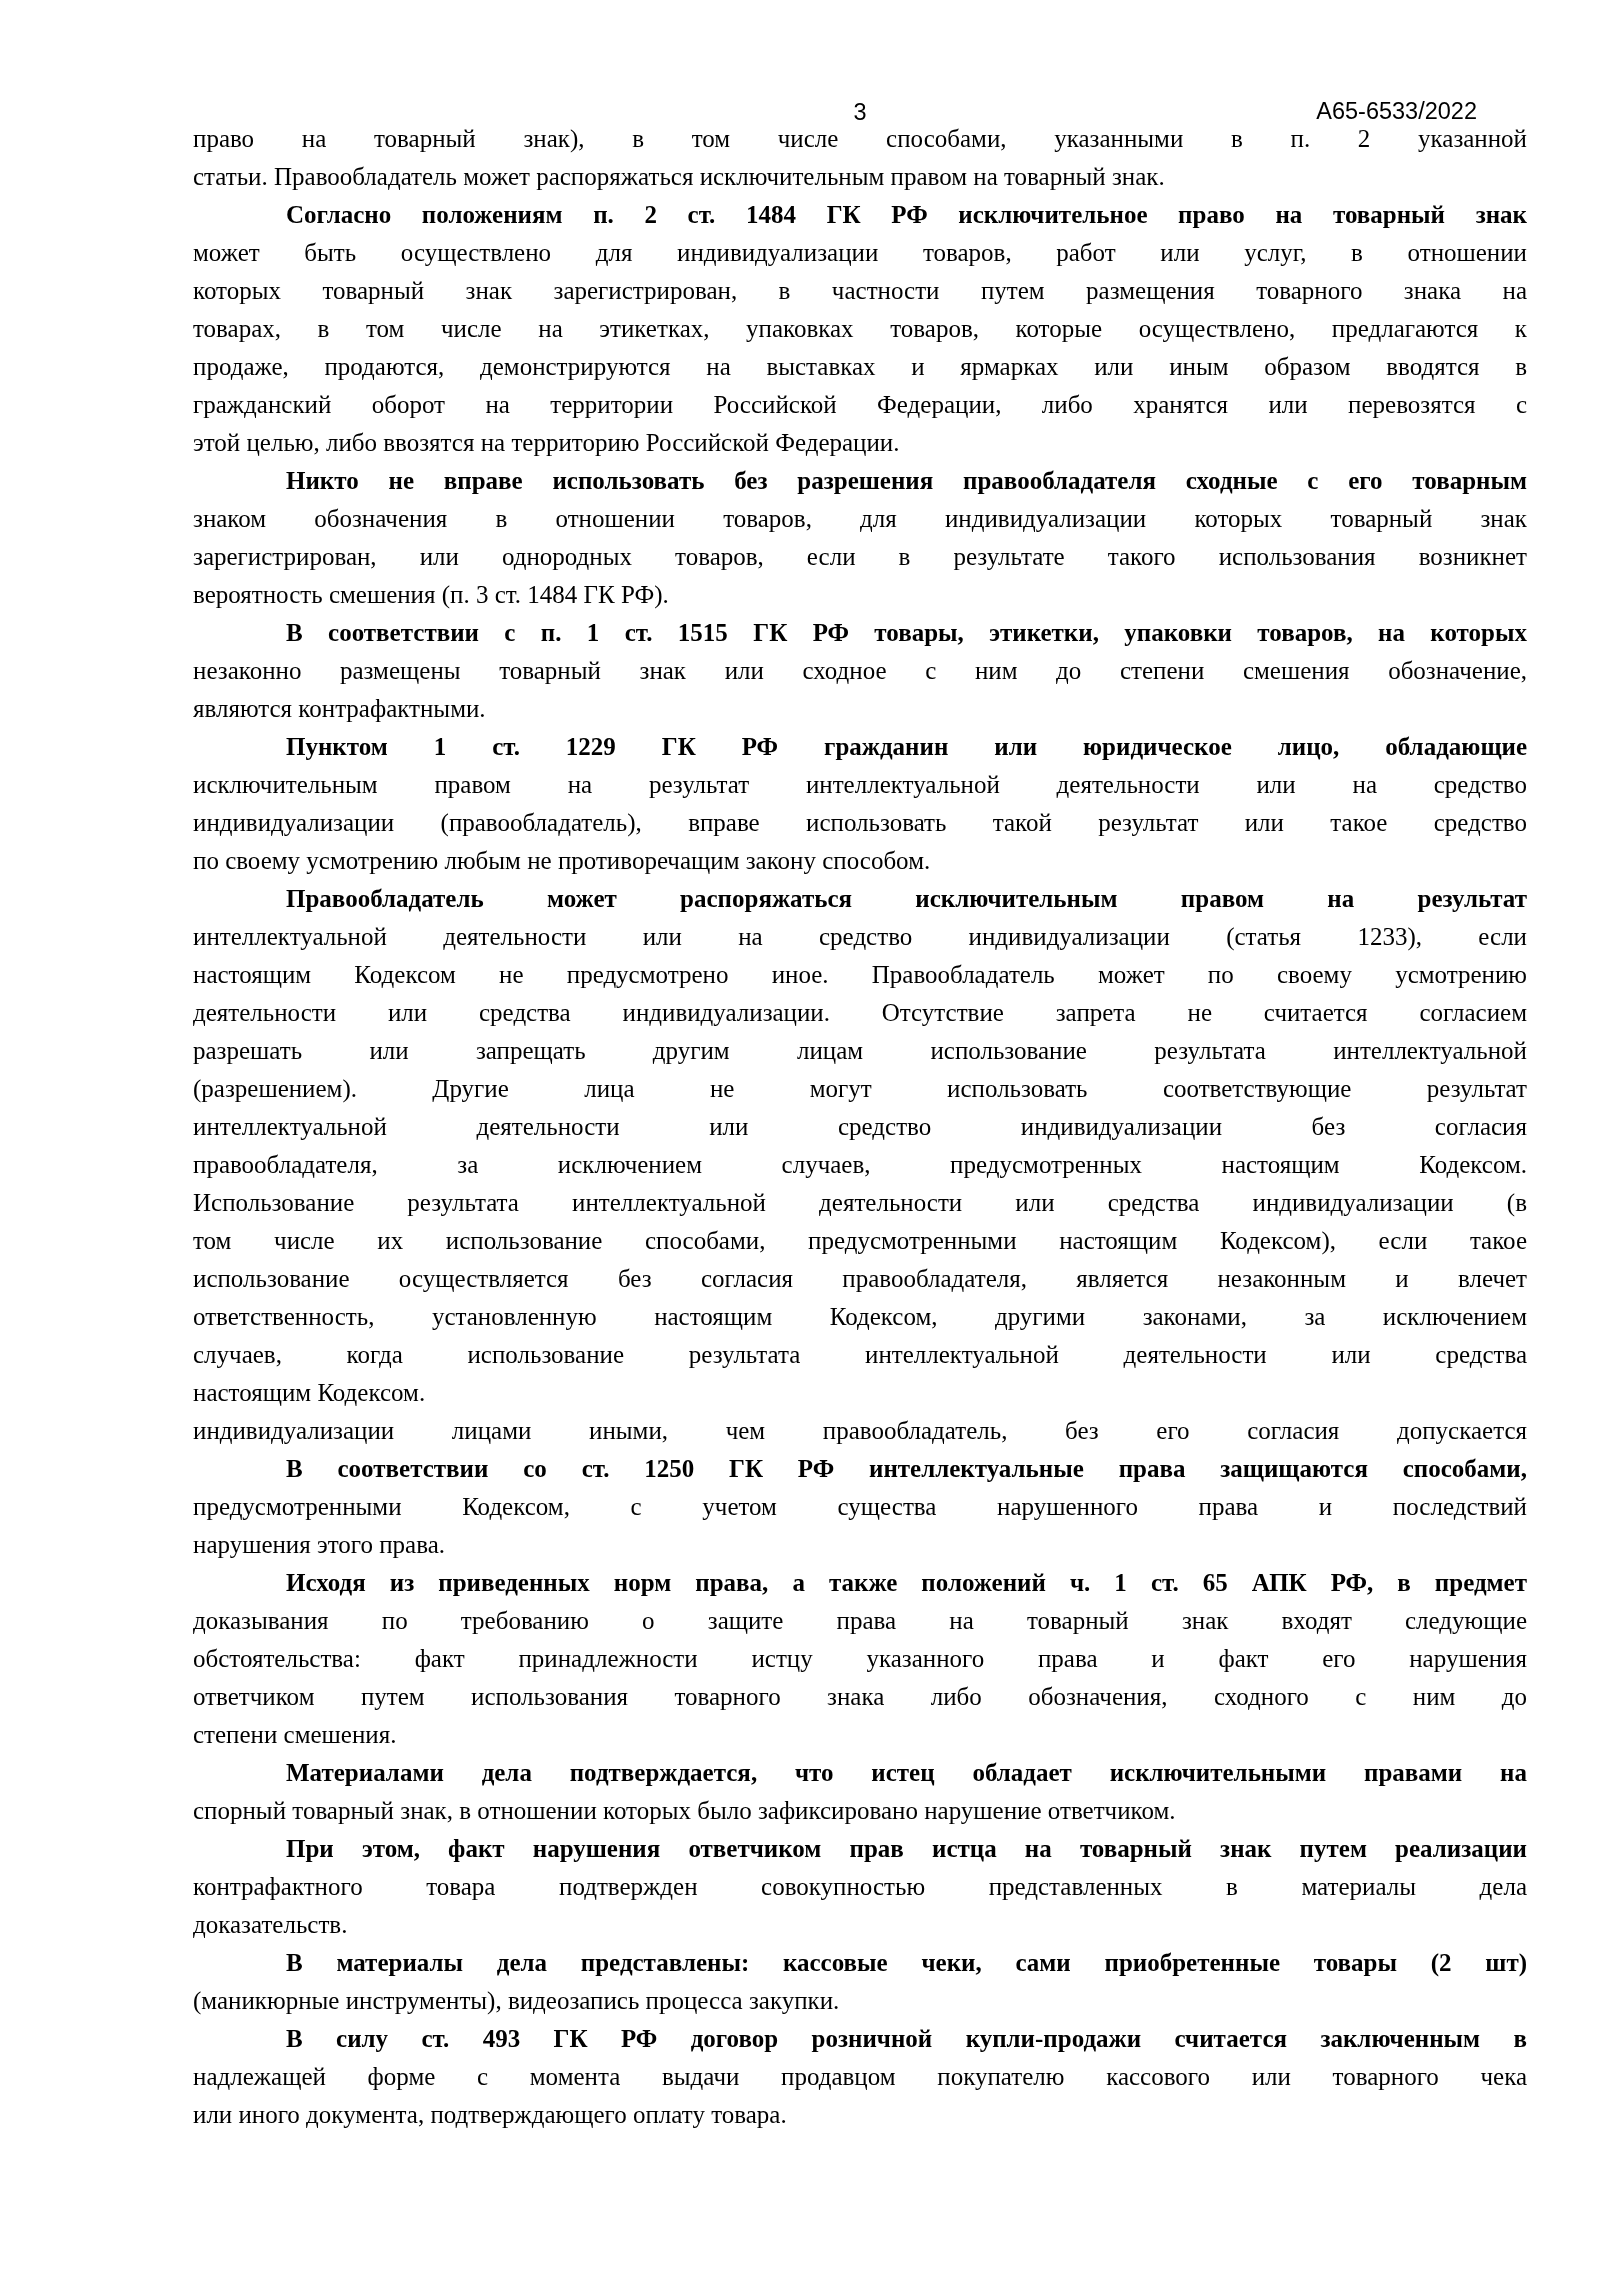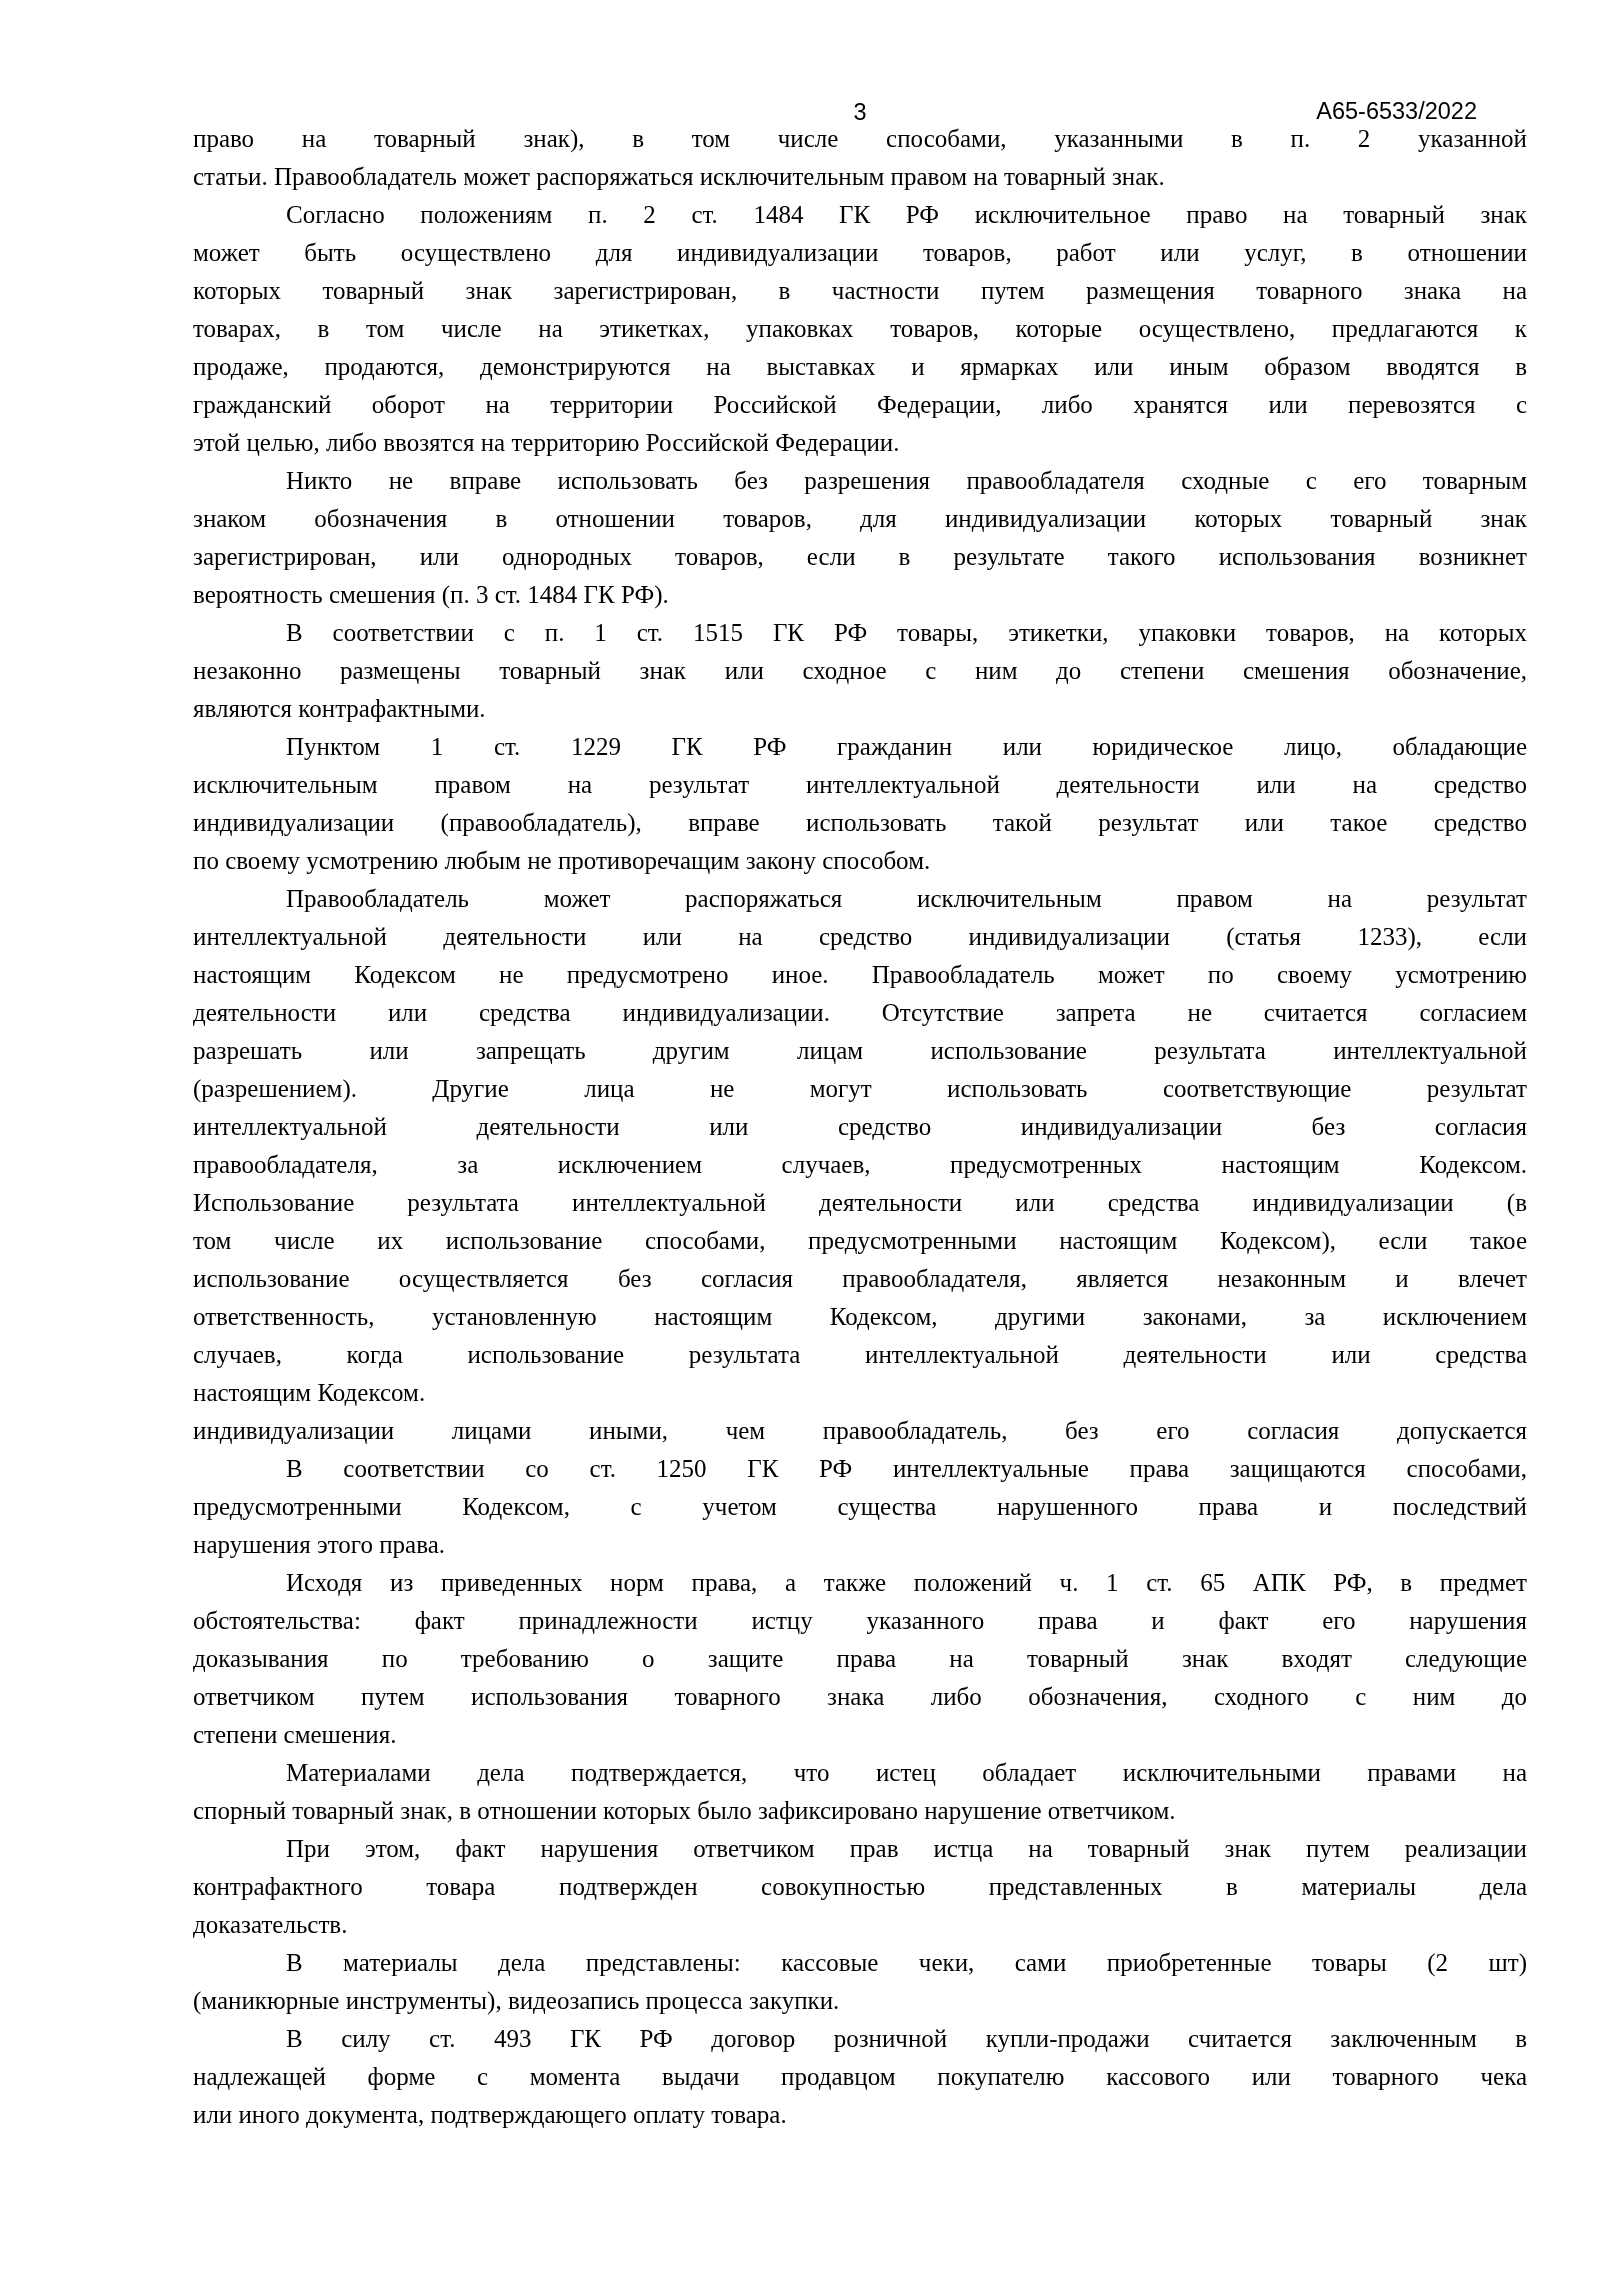--- a/index.html
+++ b/index.html
@@ -52,20 +52,21 @@
   }
   .t-line {
     text-align: justify;
     text-align-last: justify;
   }
   .t-line.para-end {
     text-align-last: left;
   }
   .t-line.para-start.indented {
     text-indent: 93px;
+    font-weight: bold;
   }
 </style>
 </head>
 <body>
 
 <div class="page">
   <div class="page-header">
     <div class="page-number">3</div>
     <div class="case-number">А65-6533/2022</div>
   </div>
@@ -118,22 +119,22 @@
         <div class="t-line para-end">настоящим Кодексом.</div>
         <div class="t-line">индивидуализации лицами иными, чем правообладатель, без его согласия допускается</div>
       </div>
       <div>
         <div class="t-line para-start indented">В соответствии со ст. 1250 ГК РФ интеллектуальные права защищаются способами,</div>
         <div class="t-line">предусмотренными Кодексом, с учетом существа нарушенного права и последствий</div>
         <div class="t-line para-end">нарушения этого права.</div>
       </div>
       <div>
         <div class="t-line para-start indented">Исходя из приведенных норм права, а также положений ч. 1 ст. 65 АПК РФ, в предмет</div>
+        <div class="t-line">доказывания по требованию о защите права на товарный знак входят следующие</div>
         <div class="t-line">обстоятельства: факт принадлежности истцу указанного права и факт его нарушения</div>
-        <div class="t-line">доказывания по требованию о защите права на товарный знак входят следующие</div>
         <div class="t-line">ответчиком путем использования товарного знака либо обозначения, сходного с ним до</div>
         <div class="t-line para-end">степени смешения.</div>
       </div>
       <div>
         <div class="t-line para-start indented">Материалами дела подтверждается, что истец обладает исключительными правами на</div>
         <div class="t-line para-end">спорный товарный знак, в отношении которых было зафиксировано нарушение ответчиком.</div>
       </div>
       <div>
         <div class="t-line para-start indented">При этом, факт нарушения ответчиком прав истца на товарный знак путем реализации</div>
         <div class="t-line">контрафактного товара подтвержден совокупностью представленных в материалы дела</div>

